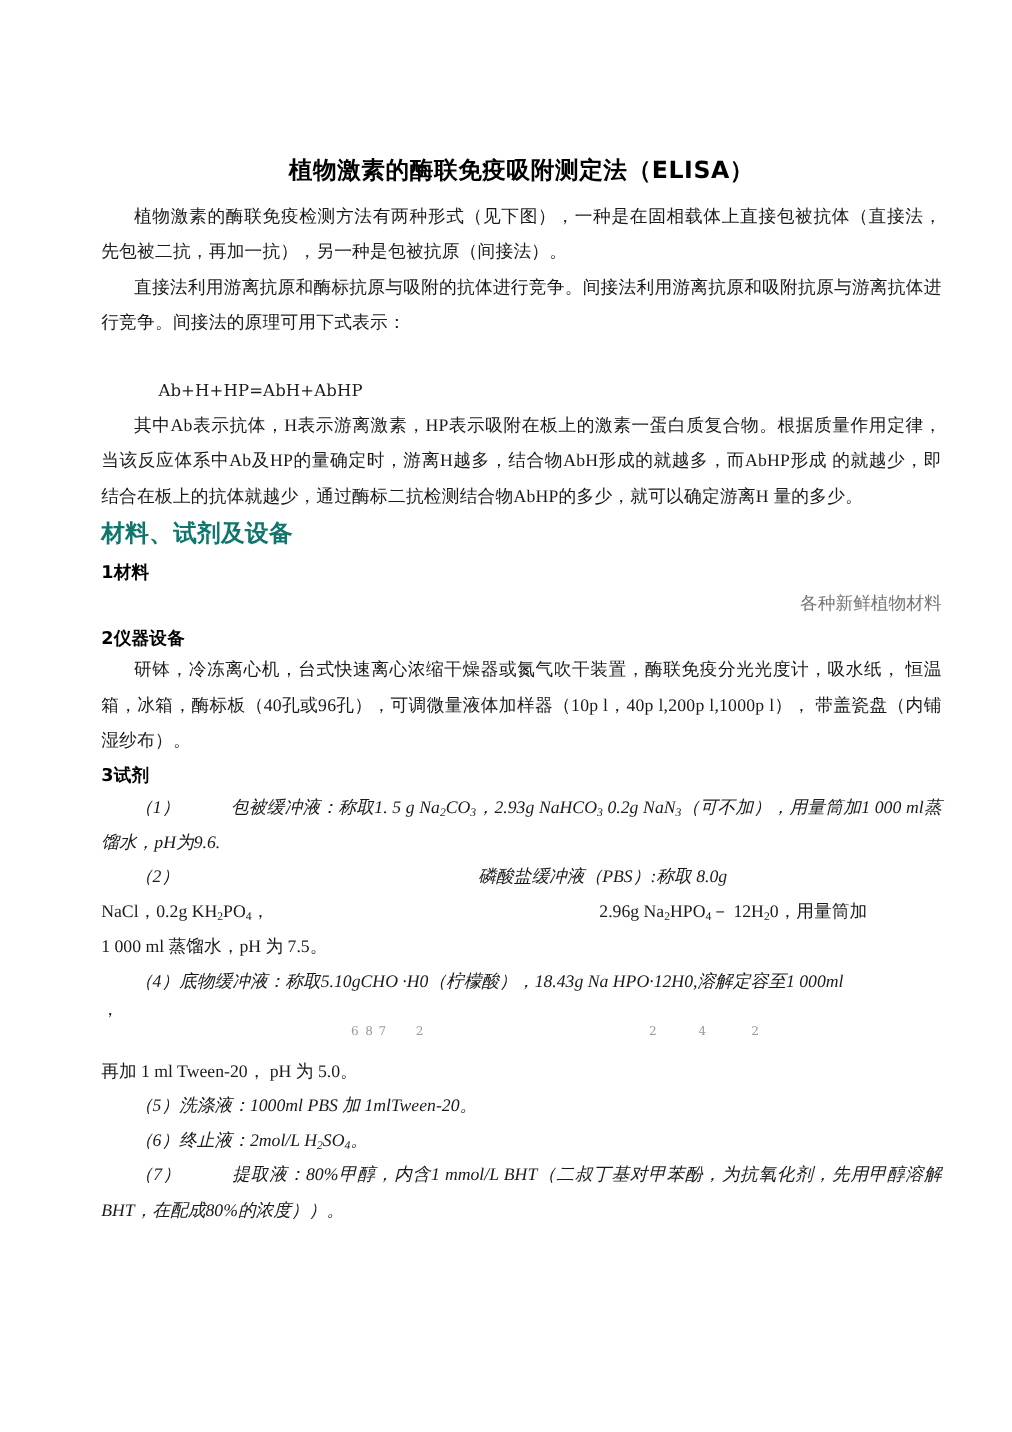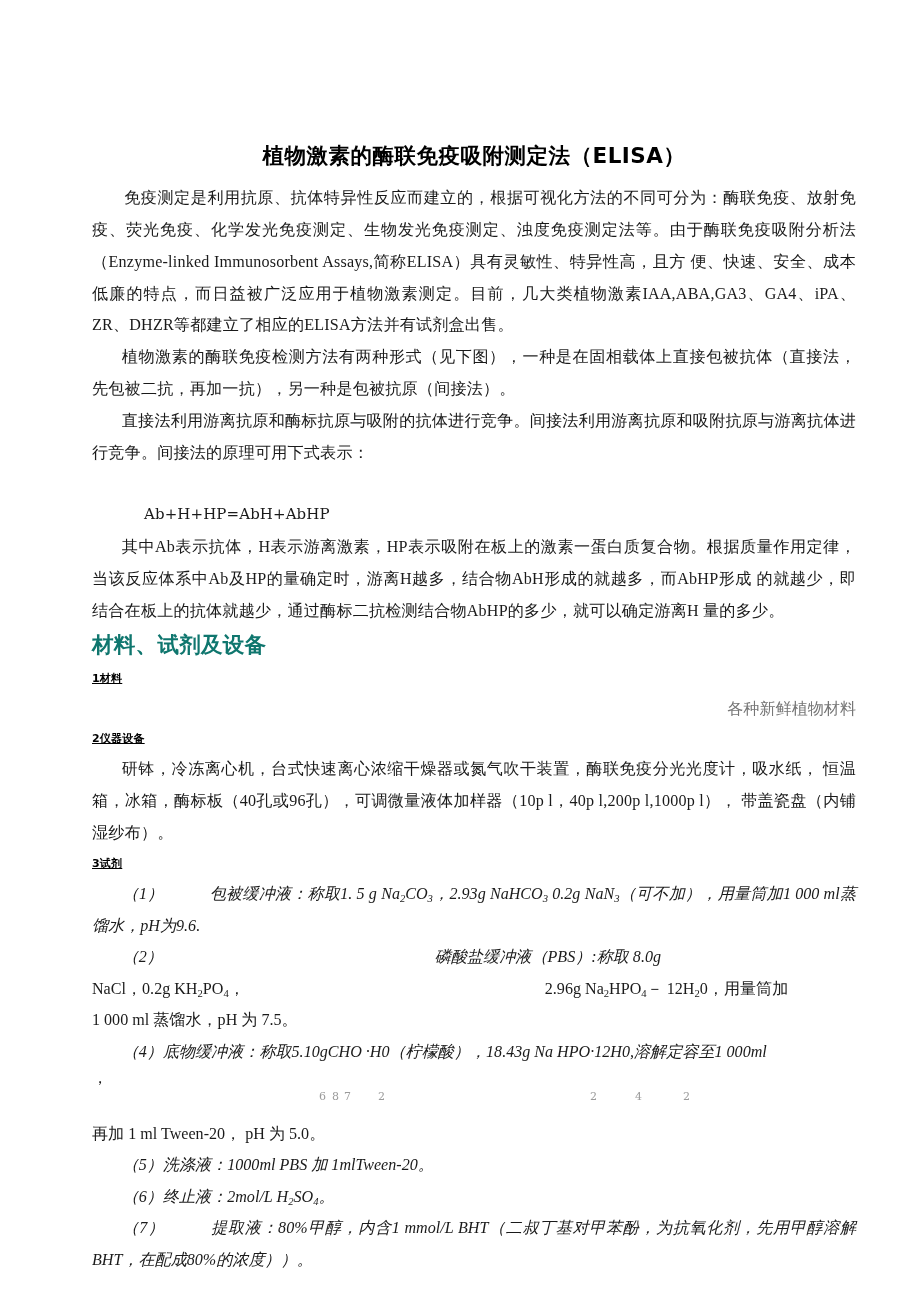--- a/index.html
+++ b/index.html
@@ -64,26 +64,25 @@
     font-weight: bold;
     font-size: 21.5px;
     margin: 3px 0 4px 0;
     line-height: 1.42;
     color: #0f766e;
     letter-spacing: 0.3px;
   }
   h3.subsection {
     font-family: "DejaVu Sans", "Liberation Sans", sans-serif;
     font-weight: bold;
-    font-size: 11px;
+    font-size: 16px;
     margin: 0;
     line-height: 29.5px;
     color: #000;
     letter-spacing: 0.2px;
-    text-decoration: underline;
   }
   .faint {
     color: #767676;
   }
   .material-line {
     margin: 0;
     font-size: 16.1px;
     line-height: 30px;
     text-indent: 2em;
     text-align: right;
@@ -121,21 +120,20 @@
   }
 </style>
 </head>
 <body>
 
 <div class="page">
   <div class="content">
 
     <div class="doc-title">植物激素的酶联免疫吸附测定法（ELISA）</div>
 
-    <p class="para">免疫测定是利用抗原、抗体特异性反应而建立的，根据可视化方法的不同可分为：酶联免疫、放射免疫、荧光免疫、化学发光免疫测定、生物发光免疫测定、浊度免疫测定法等。由于酶联免疫吸附分析法（Enzyme-linked Immunosorbent Assays,简称ELISA）具有灵敏性、特异性高，且方 便、快速、安全、成本低廉的特点，而日益被广泛应用于植物激素测定。目前，几大类植物激素IAA,ABA,GA3、GA4、iPA、ZR、DHZR等都建立了相应的ELISA方法并有试剂盒出售。</p>
 
     <p class="para indent1">植物激素的酶联免疫检测方法有两种形式（见下图），一种是在固相载体上直接包被抗体（直接法， 先包被二抗，再加一抗），另一种是包被抗原（间接法）。</p>
 
     <p class="para indent1">直接法利用游离抗原和酶标抗原与吸附的抗体进行竞争。间接法利用游离抗原和吸附抗原与游离抗体进行竞争。间接法的原理可用下式表示：</p>
 
     <div class="eqspace"></div>
 
     <p class="eqline latin">Ab+H+HP=AbH+AbHP</p>
 
     <p class="para indent1">其中Ab表示抗体，H表示游离激素，HP表示吸附在板上的激素一蛋白质复合物。根据质量作用定律，当该反应体系中Ab及HP的量确定时，游离H越多，结合物AbH形成的就越多，而AbHP形成 的就越少，即结合在板上的抗体就越少，通过酶标二抗检测结合物AbHP的多少，就可以确定游离H 量的多少。</p>

